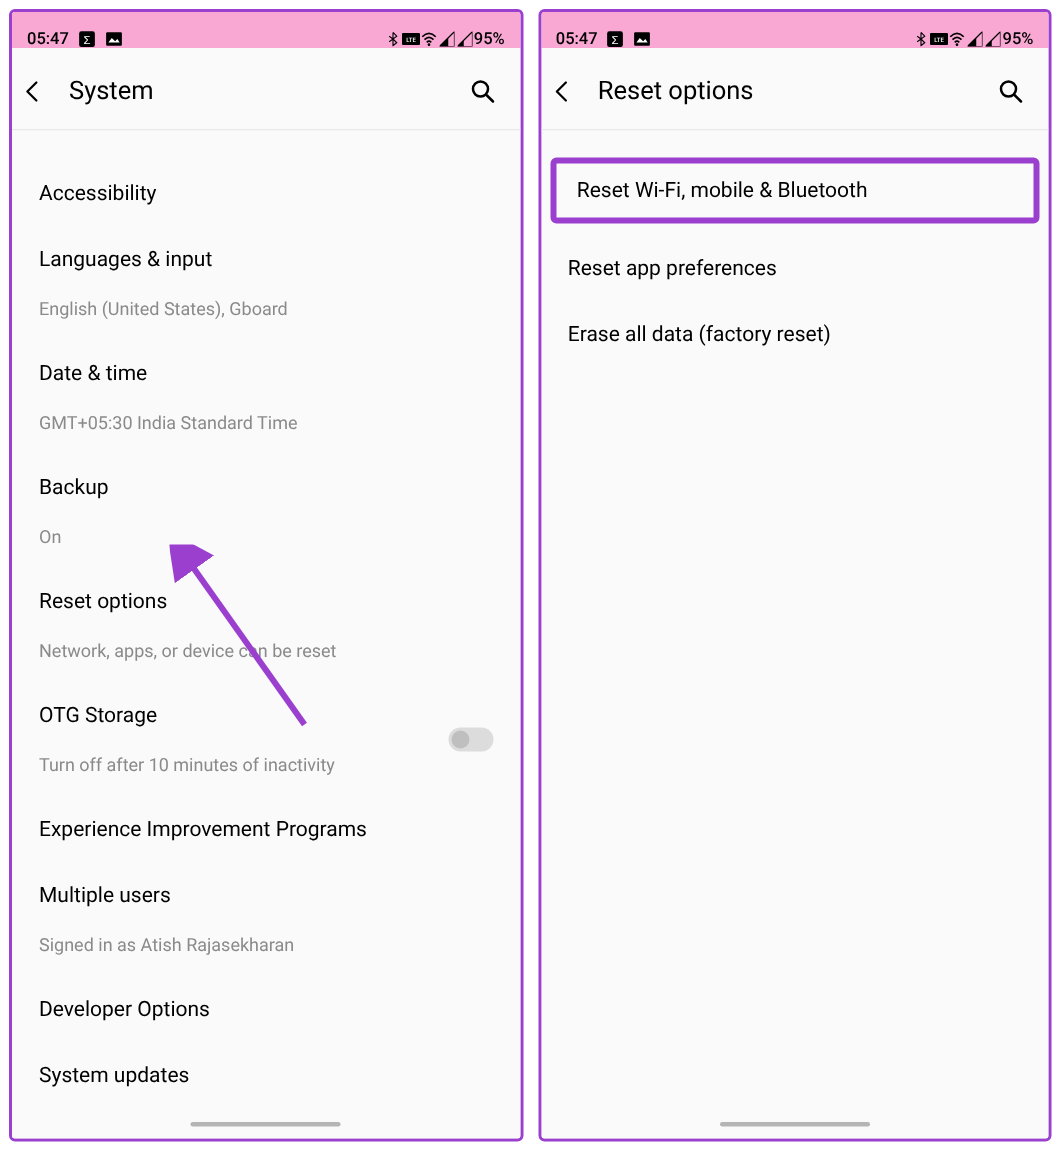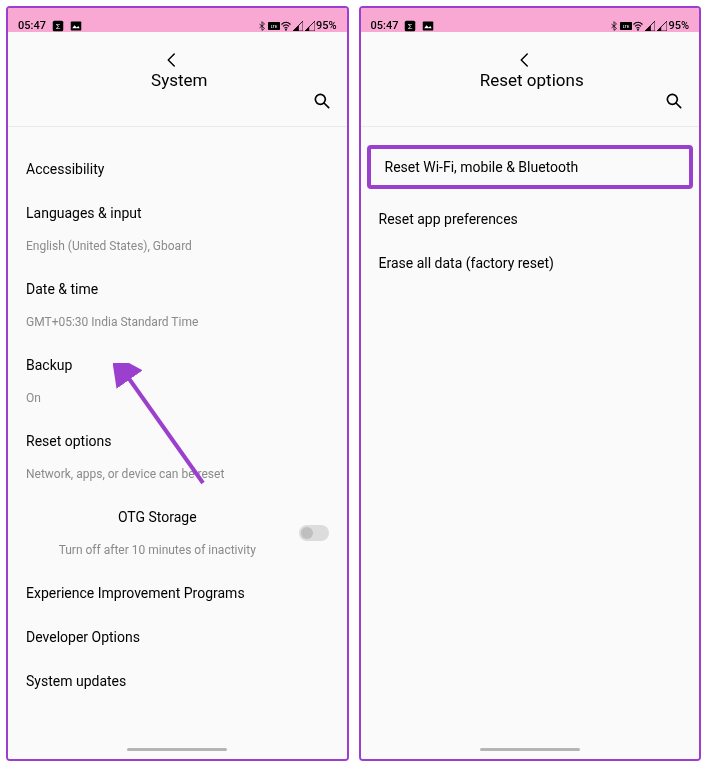--- a/index.html
+++ b/index.html
@@ -34,34 +34,33 @@
   }
   .statusbar .left { display: flex; align-items: center; gap: 6px; }
   .statusbar .right { margin-left: auto; display: flex; align-items: center; gap: 0; font-size: 11px; }
   .status-icon { width: 12px; height: 12px; display: inline-flex; align-items: center; justify-content: center; }
   .header {
     display: flex;
     align-items: center;
     padding: 18px 14px 14px 4px;
     background: #fafafa;
     border-bottom: 1px solid #eaeaea;
-    flex-direction: column;
   }
   .header .back { width: 20px; height: 20px; display:flex; align-items:center; justify-content:center; cursor:pointer; }
   .header .title { font-size: 17px; font-weight: 400; color: #000; margin-left: 14px; }
   .header .search { margin-left: auto; width: 22px; height: 22px; display:flex; align-items:center; justify-content:center; cursor:pointer; }
   .content { flex: 1; overflow-y: auto; background: #fafafa; }
   .item {
     padding: 14px 18px;
     cursor: pointer;
     position: relative;
   }
   .item .title { font-size: 14px; color: #000; }
   .item .sub { font-size: 12px; color: #8a8a8a; margin-top: 18px; }
-  .item.with-toggle { padding-right: 58px; text-align: center; }
+  .item.with-toggle { padding-right: 58px; }
   .toggle {
     position: absolute;
     right: 18px;
     top: 50%;
     transform: translateY(-50%);
     width: 30px; height: 16px;
     border-radius: 8px;
     background: #dcdcdc;
   }
   .toggle::after {
@@ -195,20 +194,24 @@
     <div class="item with-toggle">
       <div class="title">OTG Storage</div>
       <div class="sub">Turn off after 10 minutes of inactivity</div>
       <div class="toggle"></div>
     </div>
 
     <div class="item">
       <div class="title">Experience Improvement Programs</div>
     </div>
 
+    <div class="item">
+      <div class="title">Multiple users</div>
+      <div class="sub">Signed in as Atish Rajasekharan</div>
+    </div>
 
     <div class="item">
       <div class="title">Developer Options</div>
     </div>
 
 
     <div class="item">
       <div class="title">System updates</div>
     </div>
   </div>

